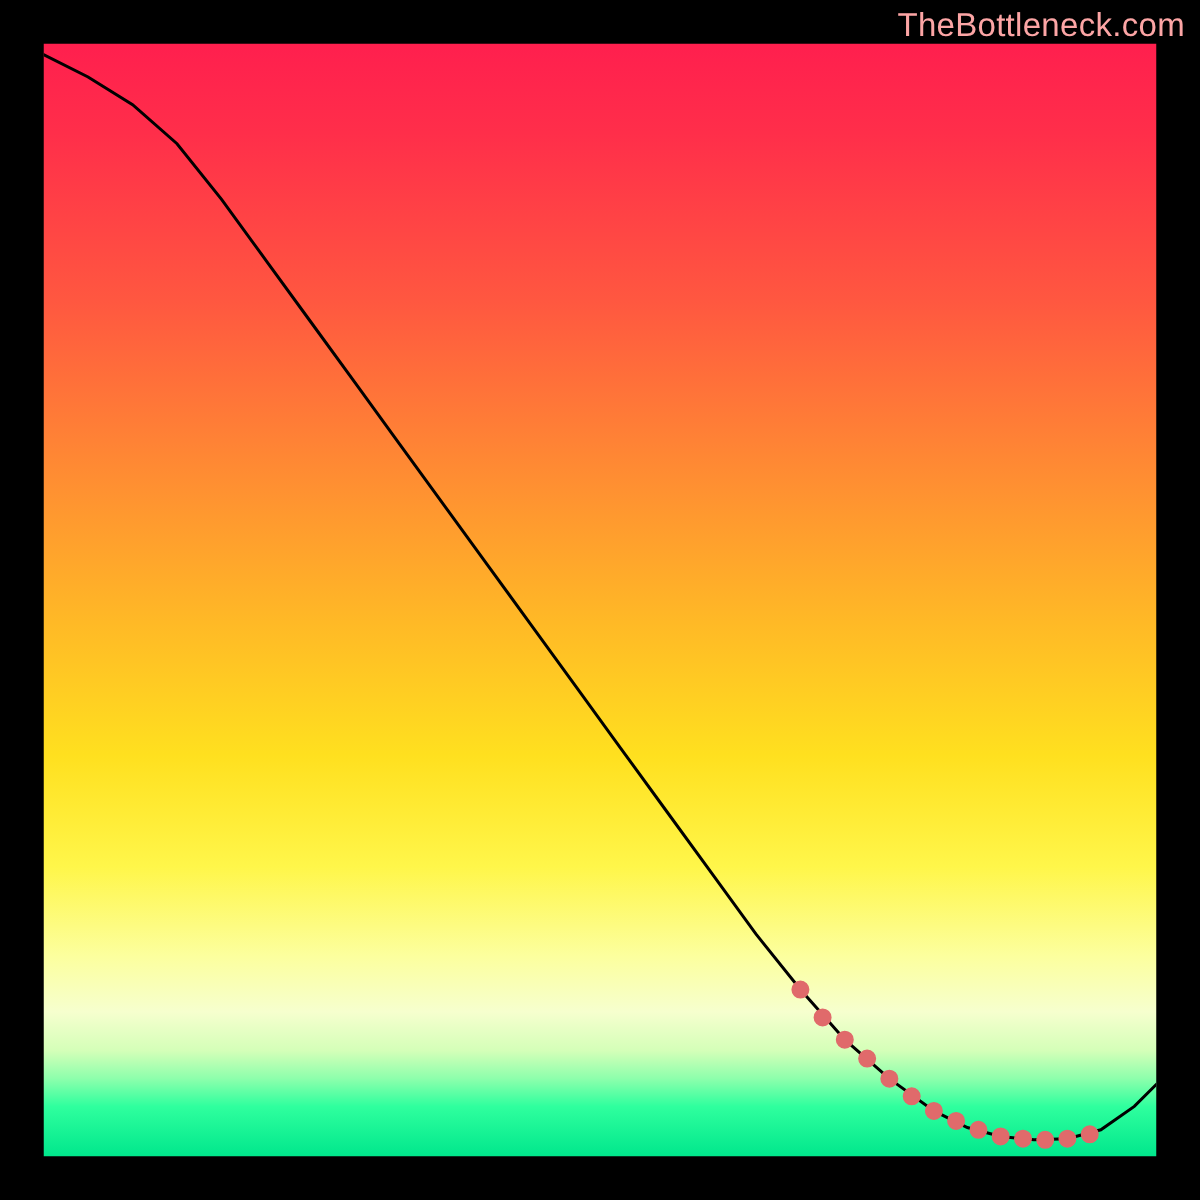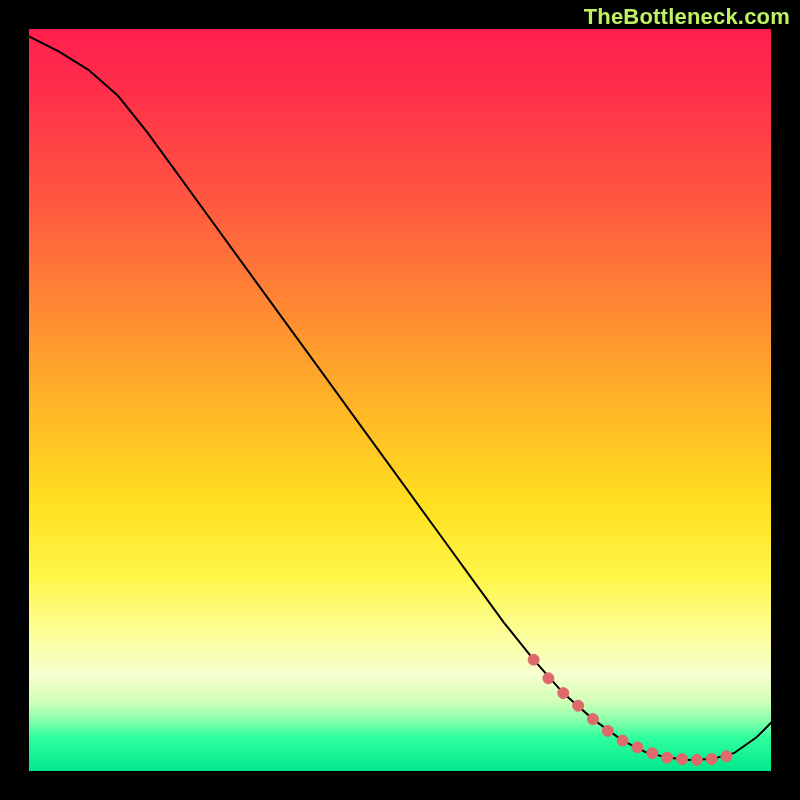--- a/index.html
+++ b/index.html
@@ -14,23 +14,23 @@
   .stage {
     position: relative;
     width: 800px;
     height: 800px;
     background: #000;
   }
   .watermark {
     position: absolute;
     top: 4px;
     right: 10px;
-    color: #bef264;
+    color: #fca5a5;
     font-size: 22px;
-    font-weight: 700;
+    font-weight: 400;
     letter-spacing: 0.2px;
     z-index: 40;
   }
   .plot {
     position: absolute;
     left: 29px;
     top: 29px;
     width: 742px;
     height: 742px;
     overflow: hidden;

